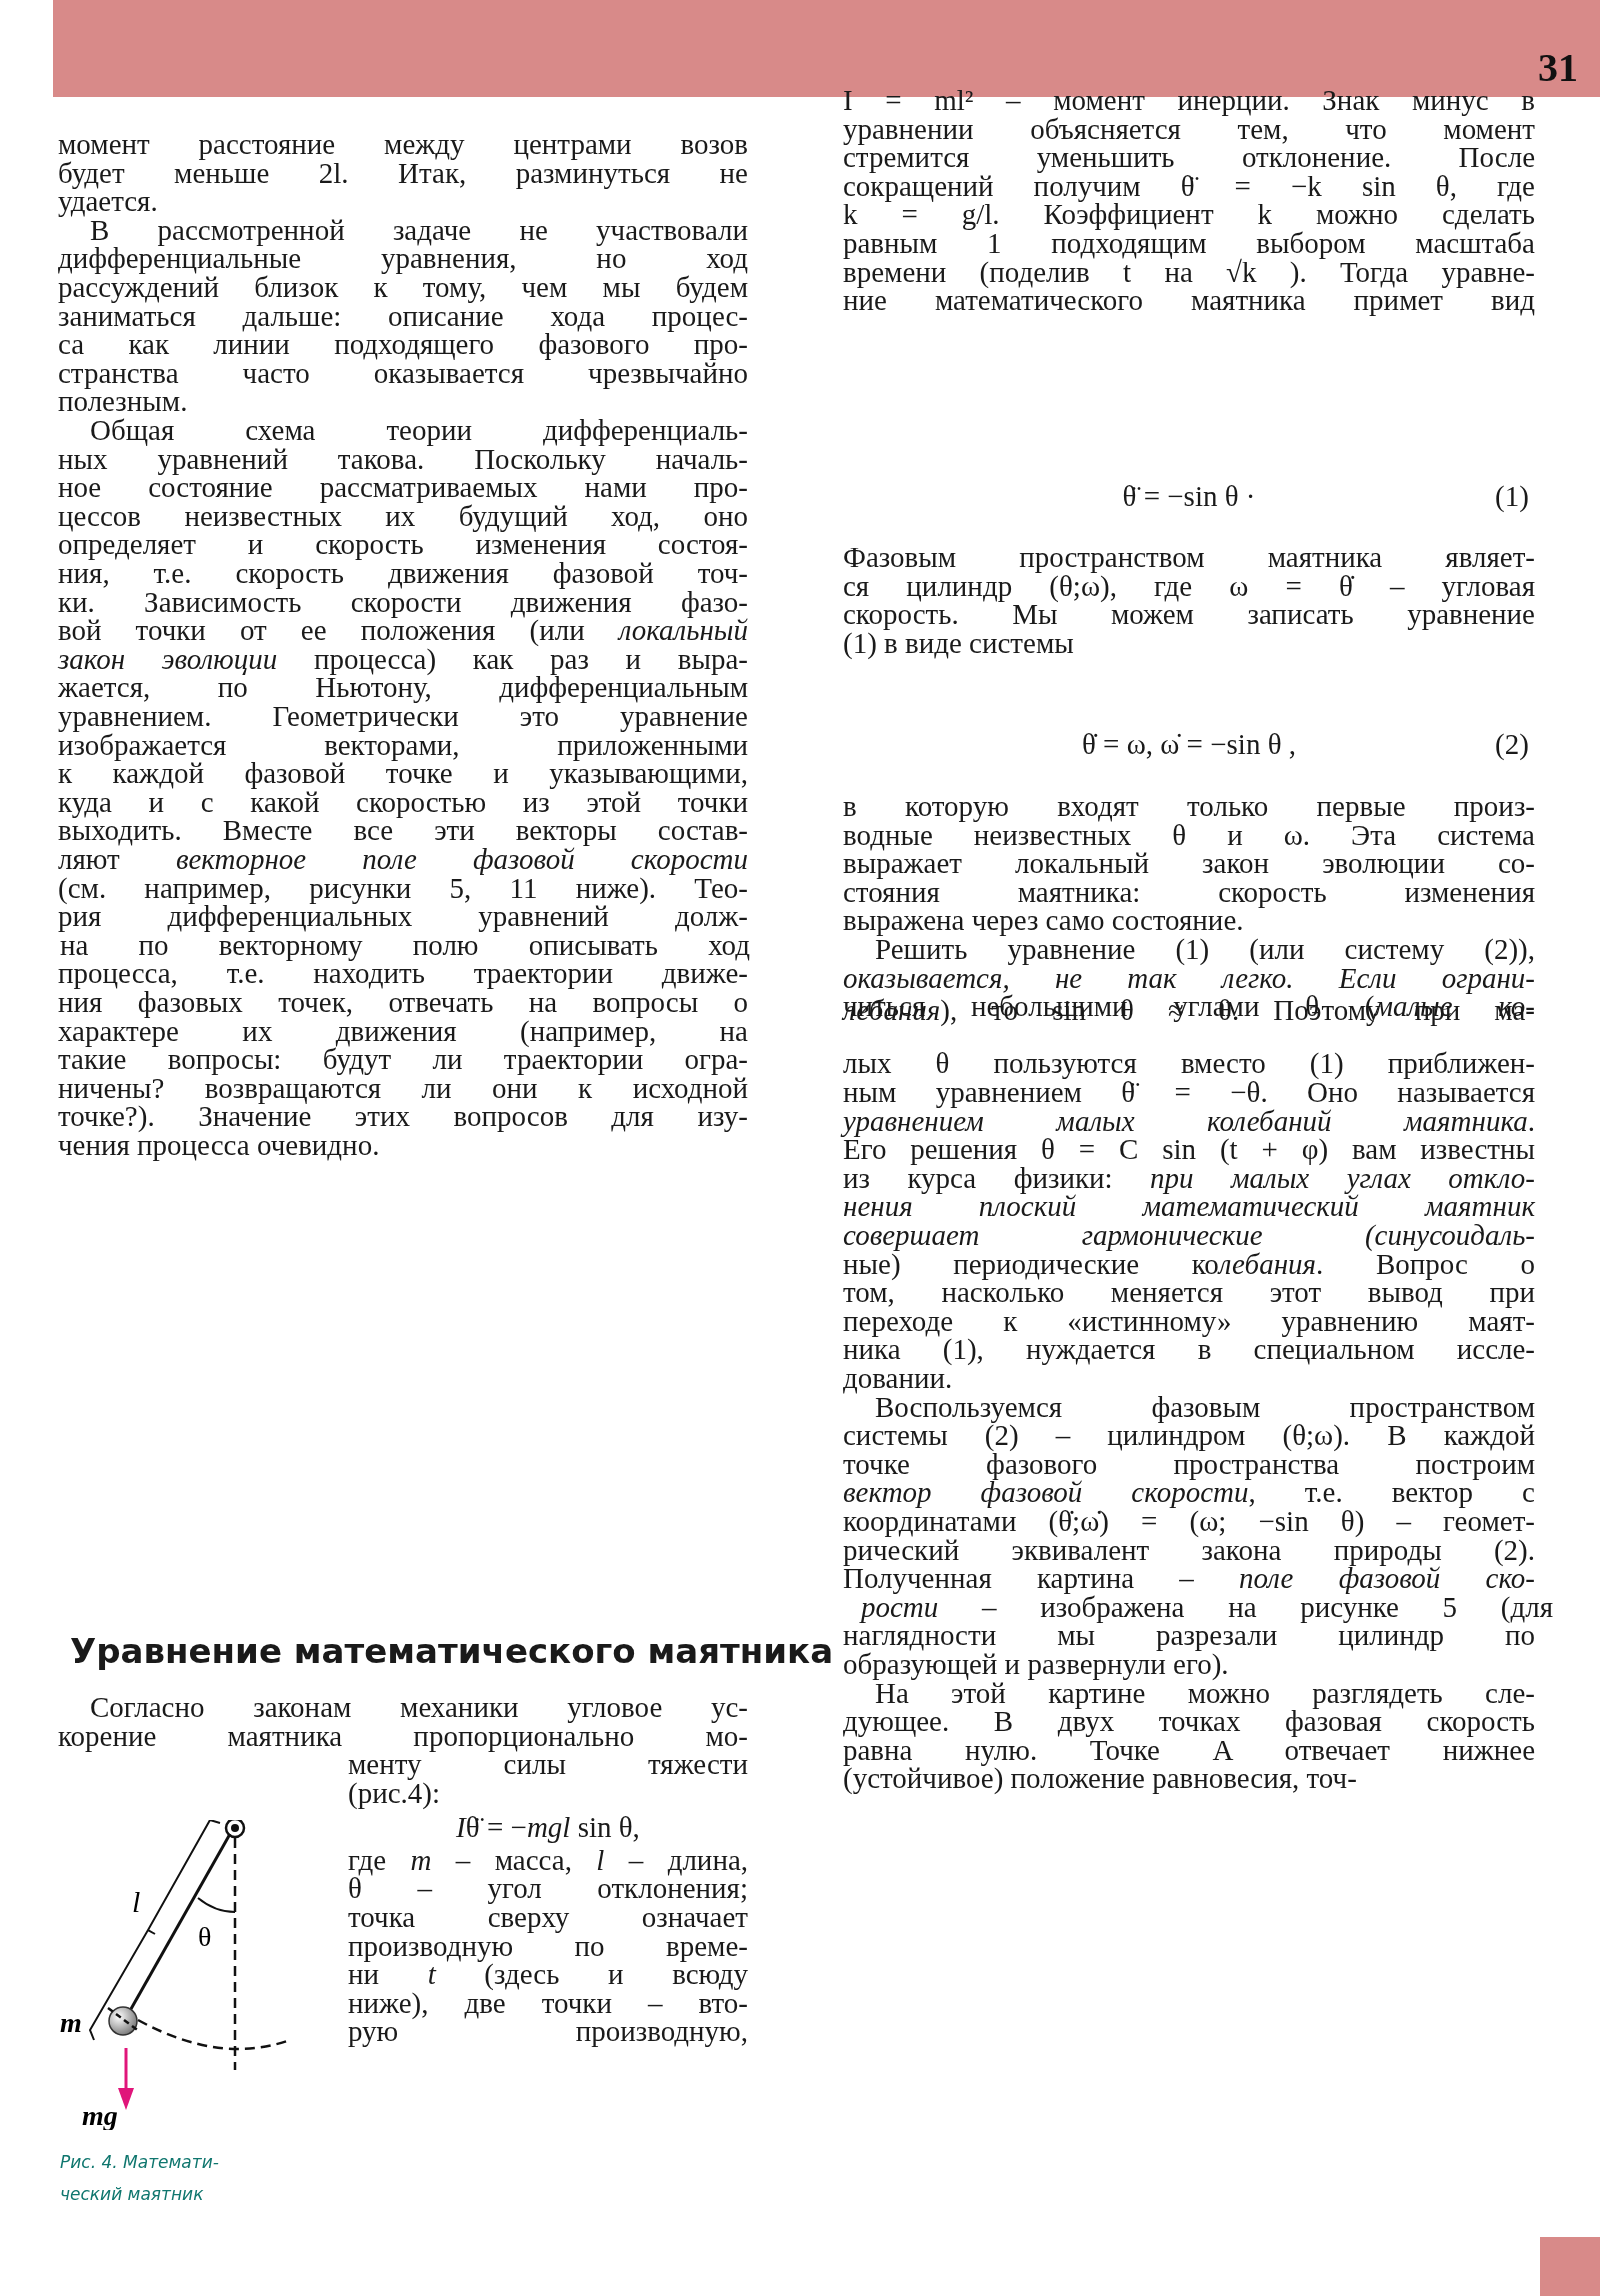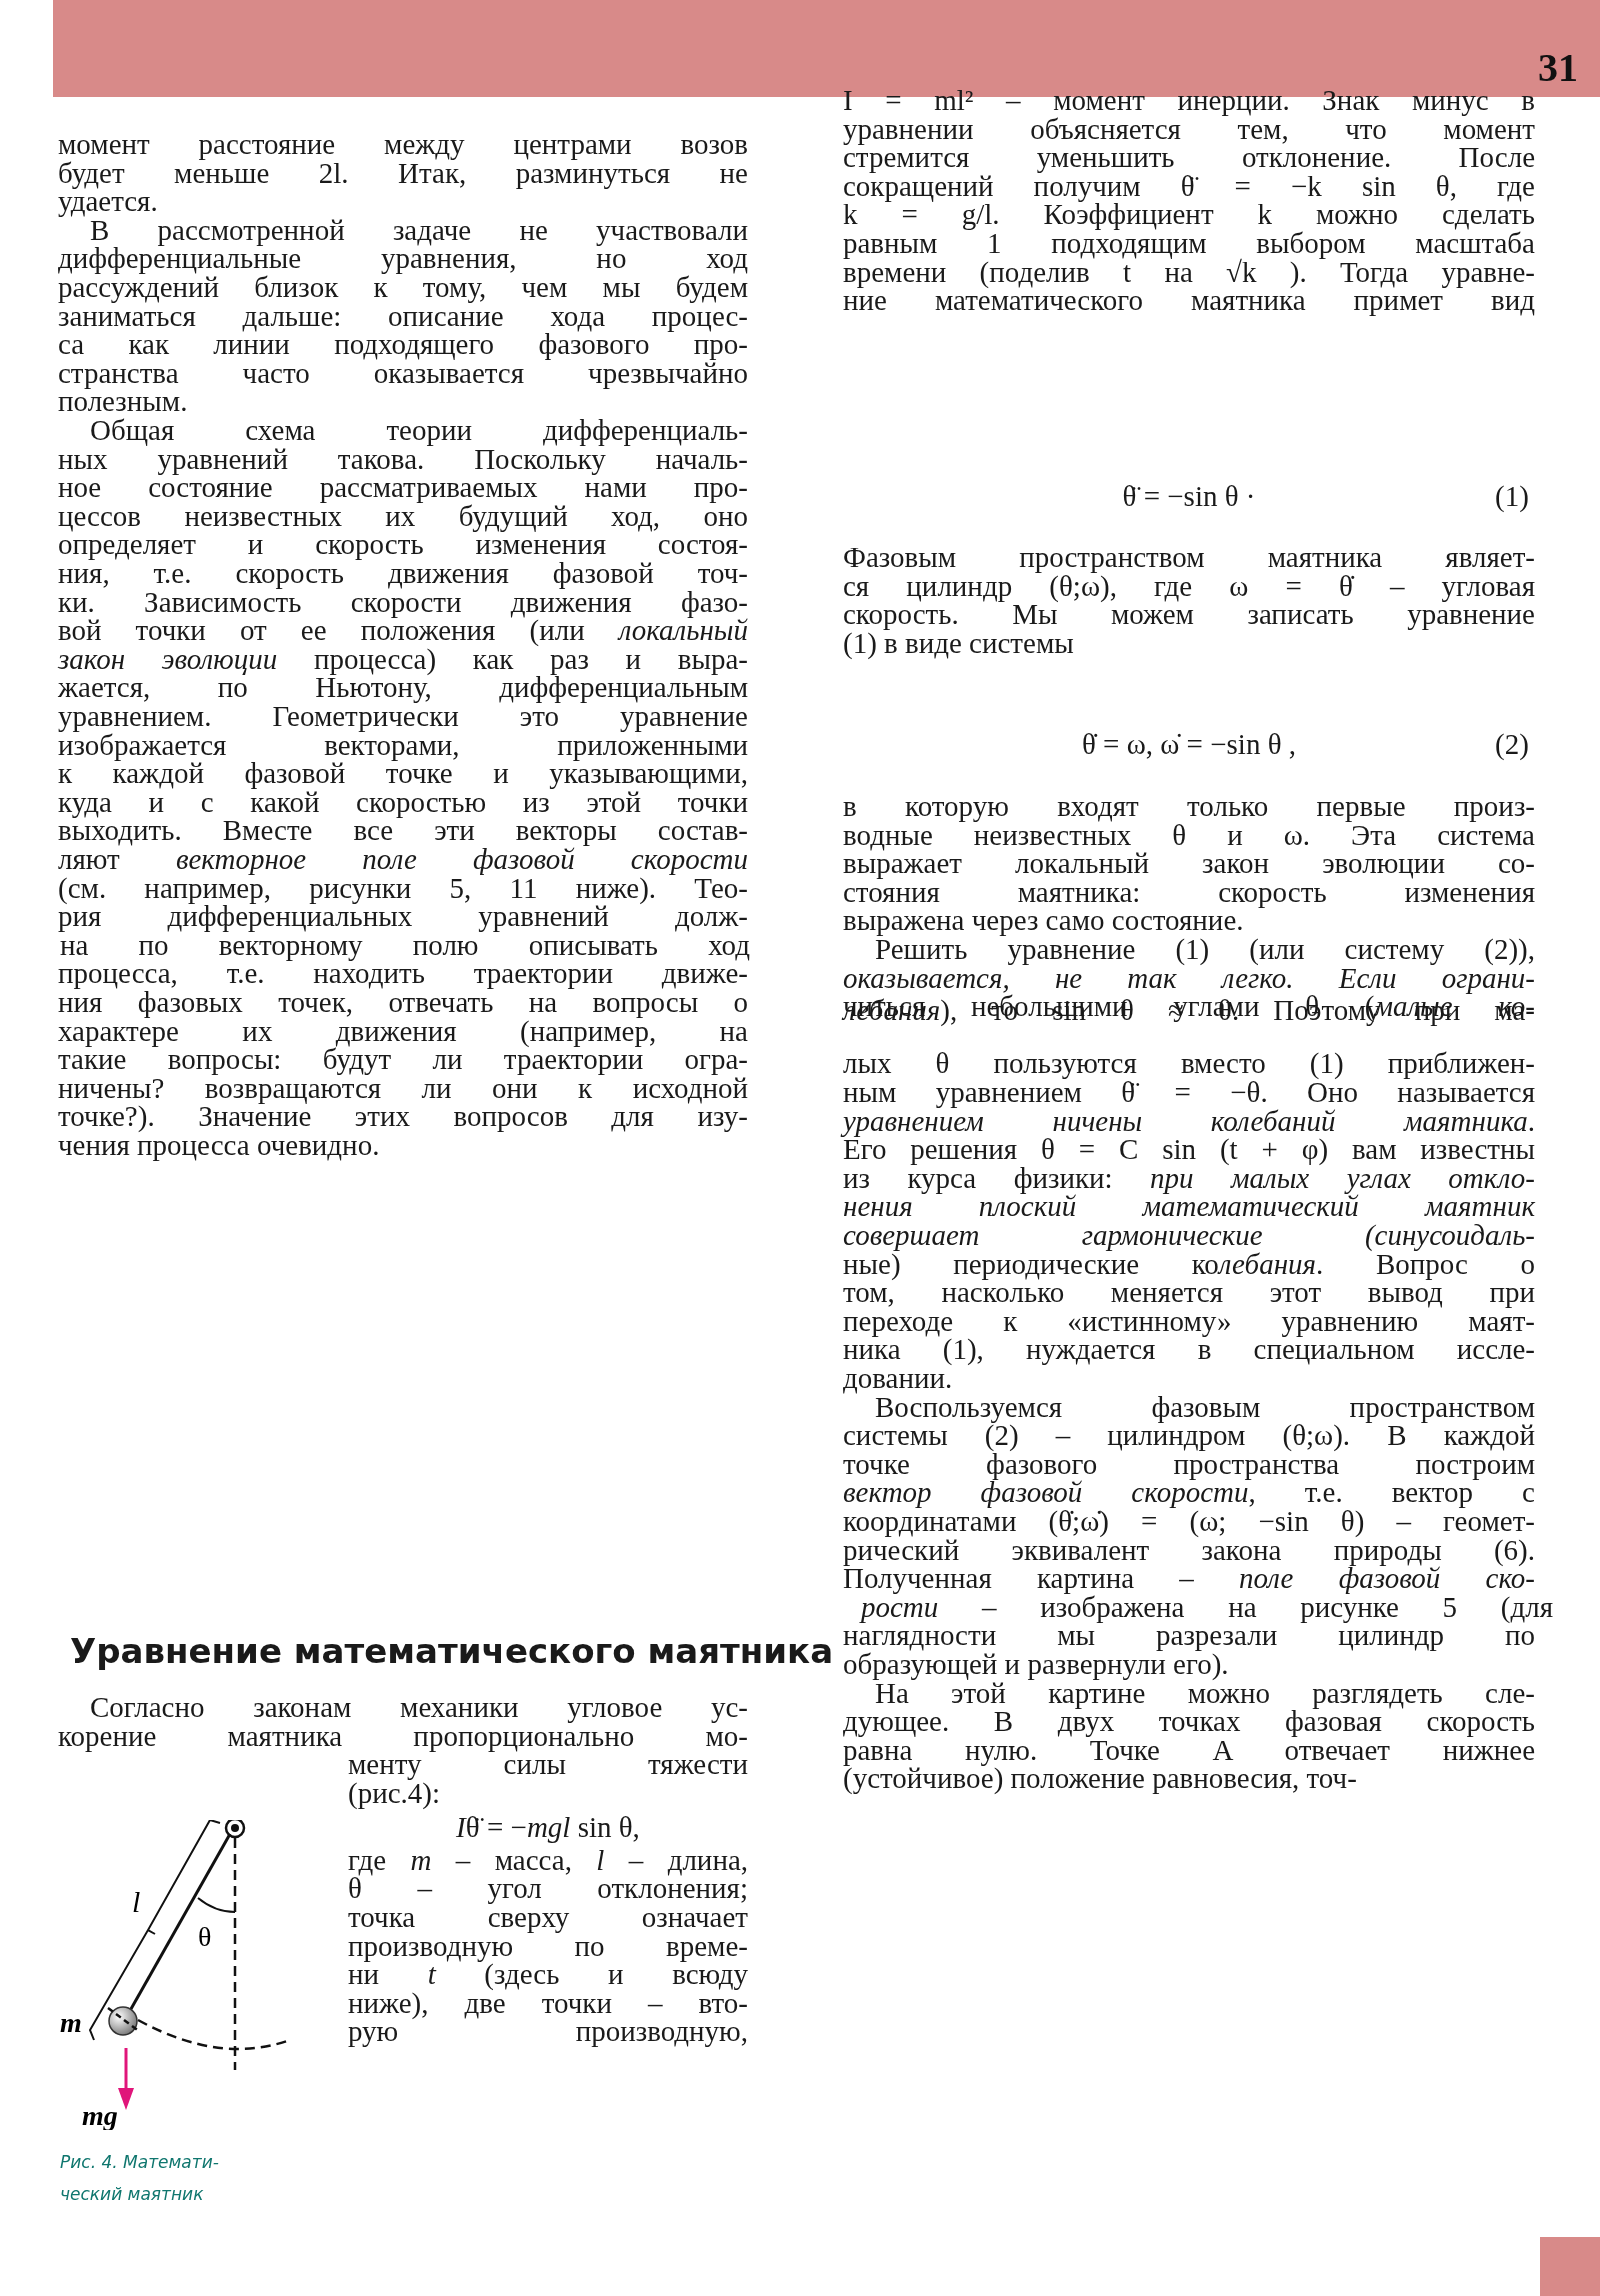--- a/index.html
+++ b/index.html
@@ -145,36 +145,36 @@
     <div class="ln" style="left: 843px; top: 820.6px; width: 692px;">водные неизвестных θ и ω. Эта система</div>
     <div class="ln" style="left: 843px; top: 849.2px; width: 692px;">выражает локальный закон эволюции со-</div>
     <div class="ln" style="left: 843px; top: 877.8px; width: 692px;">стояния маятника: скорость изменения</div>
     <div class="ln last" style="left: 843px; top: 906.4px; width: 692px;">выражена через само состояние.</div>
     <div class="ln" style="left: 875px; top: 935px; width: 660px;">Решить уравнение (1) (или систему (2)),</div>
     <div class="ln" style="left: 843px; top: 963.6px; width: 692px; font-style: italic;">оказывается, не так легко. Если ограни-</div>
     <div class="ln" style="left: 843px; top: 992.2px; width: 692px;">читься небольшими углами θ (<i>малые ко-</i></div>
     <div class="ln" style="left: 843px; top: 996px; width: 692px;"><i>лебания</i>), то sin θ ≈ θ. Поэтому при ма-</div>
     <div class="ln" style="left: 843px; top: 1049.4px; width: 692px;">лых θ пользуются вместо (1) приближен-</div>
     <div class="ln" style="left: 843px; top: 1078px; width: 692px;">ным уравнением θ̈ = −θ. Оно называется</div>
-    <div class="ln" style="left: 843px; top: 1106.6px; width: 692px;"><i>уравнением ничены колебаний маятника</i>.</div>
+    <div class="ln" style="left: 843px; top: 1106.6px; width: 692px;"><i>уравнением малых колебаний маятника</i>.</div>
     <div class="ln" style="left: 843px; top: 1135.2px; width: 692px;">Его решения θ = C sin (t + φ) вам известны</div>
     <div class="ln" style="left: 843px; top: 1163.8px; width: 692px;">из курса физики: <i>при малых углах откло-</i></div>
     <div class="ln" style="left: 843px; top: 1192.4px; width: 692px;"><i>нения плоский математический маятник</i></div>
     <div class="ln" style="left: 843px; top: 1221px; width: 692px;"><i>совершает гармонические (синусоидаль-</i></div>
     <div class="ln" style="left: 843px; top: 1249.6px; width: 692px;">ные) периодические ко<i>лебания</i>. Вопрос о</div>
     <div class="ln" style="left: 843px; top: 1278.2px; width: 692px;">том, насколько меняется этот вывод при</div>
     <div class="ln" style="left: 843px; top: 1306.8px; width: 692px;">переходе к «истинному» уравнению маят-</div>
     <div class="ln" style="left: 843px; top: 1335.4px; width: 692px;">ника (1), нуждается в специальном иссле-</div>
     <div class="ln last" style="left: 843px; top: 1364px; width: 692px;">довании.</div>
     <div class="ln" style="left: 875px; top: 1392.6px; width: 660px;">Воспользуемся фазовым пространством</div>
     <div class="ln" style="left: 843px; top: 1421.2px; width: 692px;">системы (2) – цилиндром (θ;ω). В каждой</div>
     <div class="ln" style="left: 843px; top: 1449.8px; width: 692px;">точке фазового пространства построим</div>
     <div class="ln" style="left: 843px; top: 1478.4px; width: 692px;"><i>вектор фазовой ско<i>рости</i></i>, т.е. вектор с</div>
     <div class="ln" style="left: 843px; top: 1507px; width: 692px;">координатами (θ̇;ω̇) = (ω; −sin θ) – геомет-</div>
-    <div class="ln" style="left: 843px; top: 1535.6px; width: 692px;">рический эквивалент закона природы (6).</div>
+    <div class="ln" style="left: 843px; top: 1535.6px; width: 692px;">рический эквивалент закона природы (2).</div>
     <div class="ln" style="left: 843px; top: 1564.2px; width: 692px;">Полученная картина – <i>поле фазовой ско-</i></div>
     <div class="ln" style="left: 861px; top: 1592.8px; width: 692px;"><i>рости</i> – изображена на рисунке 5 (для</div>
     <div class="ln" style="left: 843px; top: 1621.4px; width: 692px;">наглядности мы разрезали цилиндр по</div>
     <div class="ln last" style="left: 843px; top: 1650px; width: 692px;">образующей и развернули его).</div>
     <div class="ln" style="left: 875px; top: 1678.6px; width: 660px;">На этой картине можно разглядеть сле-</div>
     <div class="ln" style="left: 843px; top: 1707.2px; width: 692px;">дующее. В двух точках фазовая скорость</div>
     <div class="ln" style="left: 843px; top: 1735.8px; width: 692px;">равна нулю. Точке A отвечает нижнее</div>
     <div class="ln last" style="left: 843px; top: 1764.4px; width: 692px;">(устойчивое) положение равновесия, точ-</div>
   </div>
 

